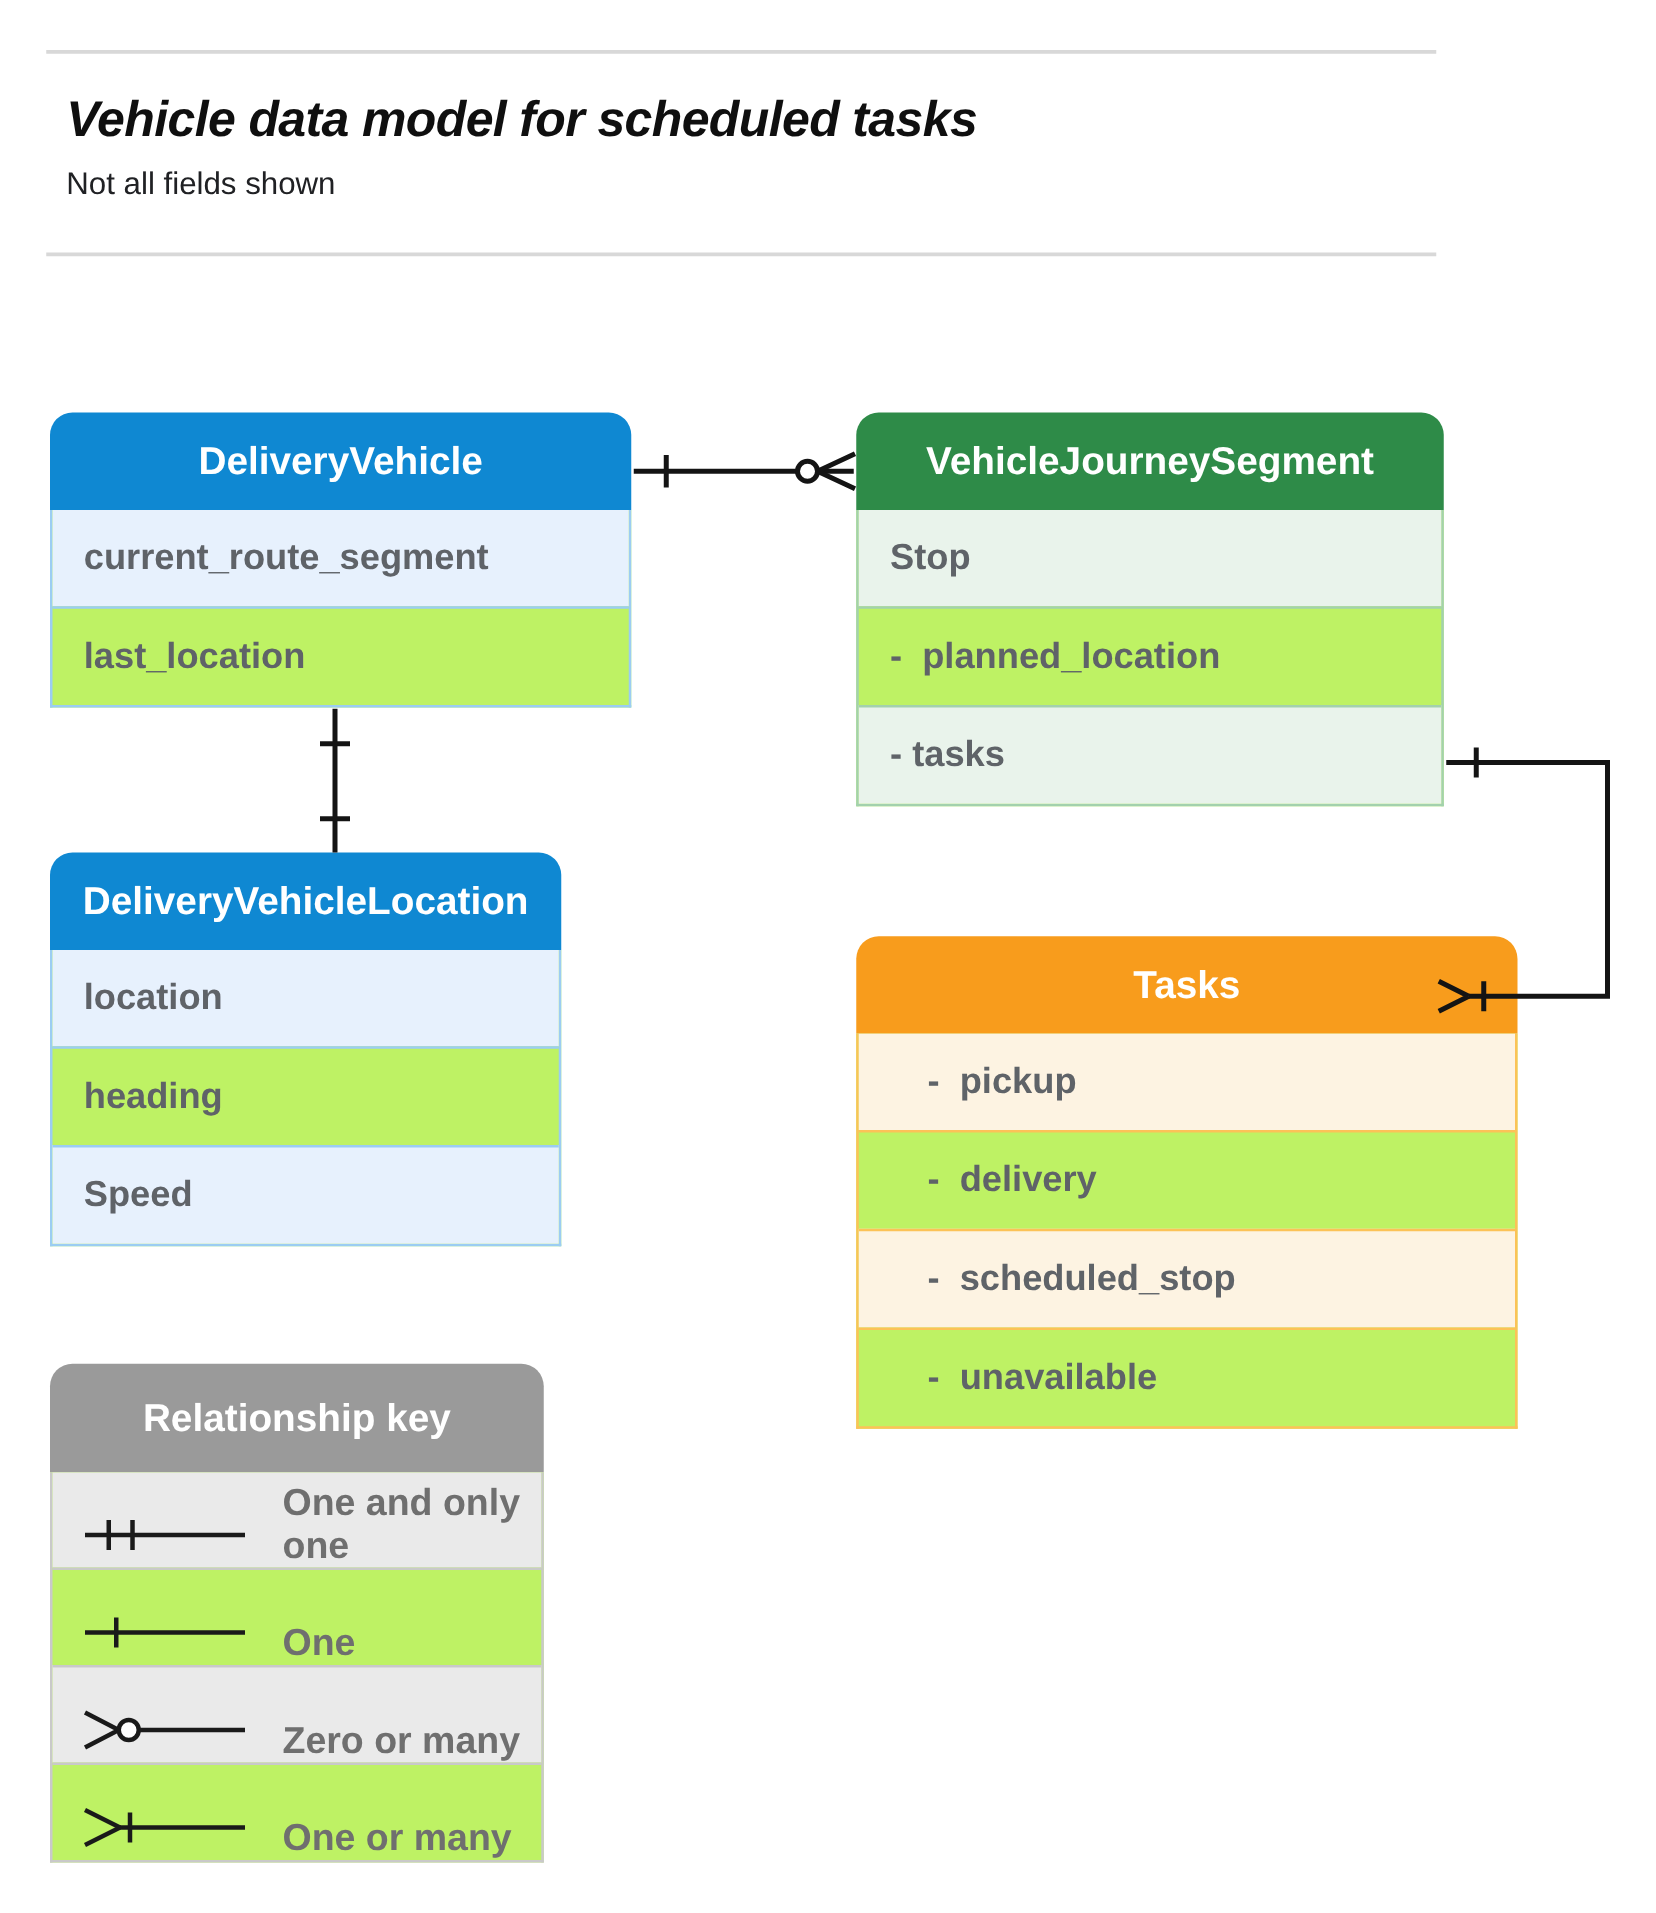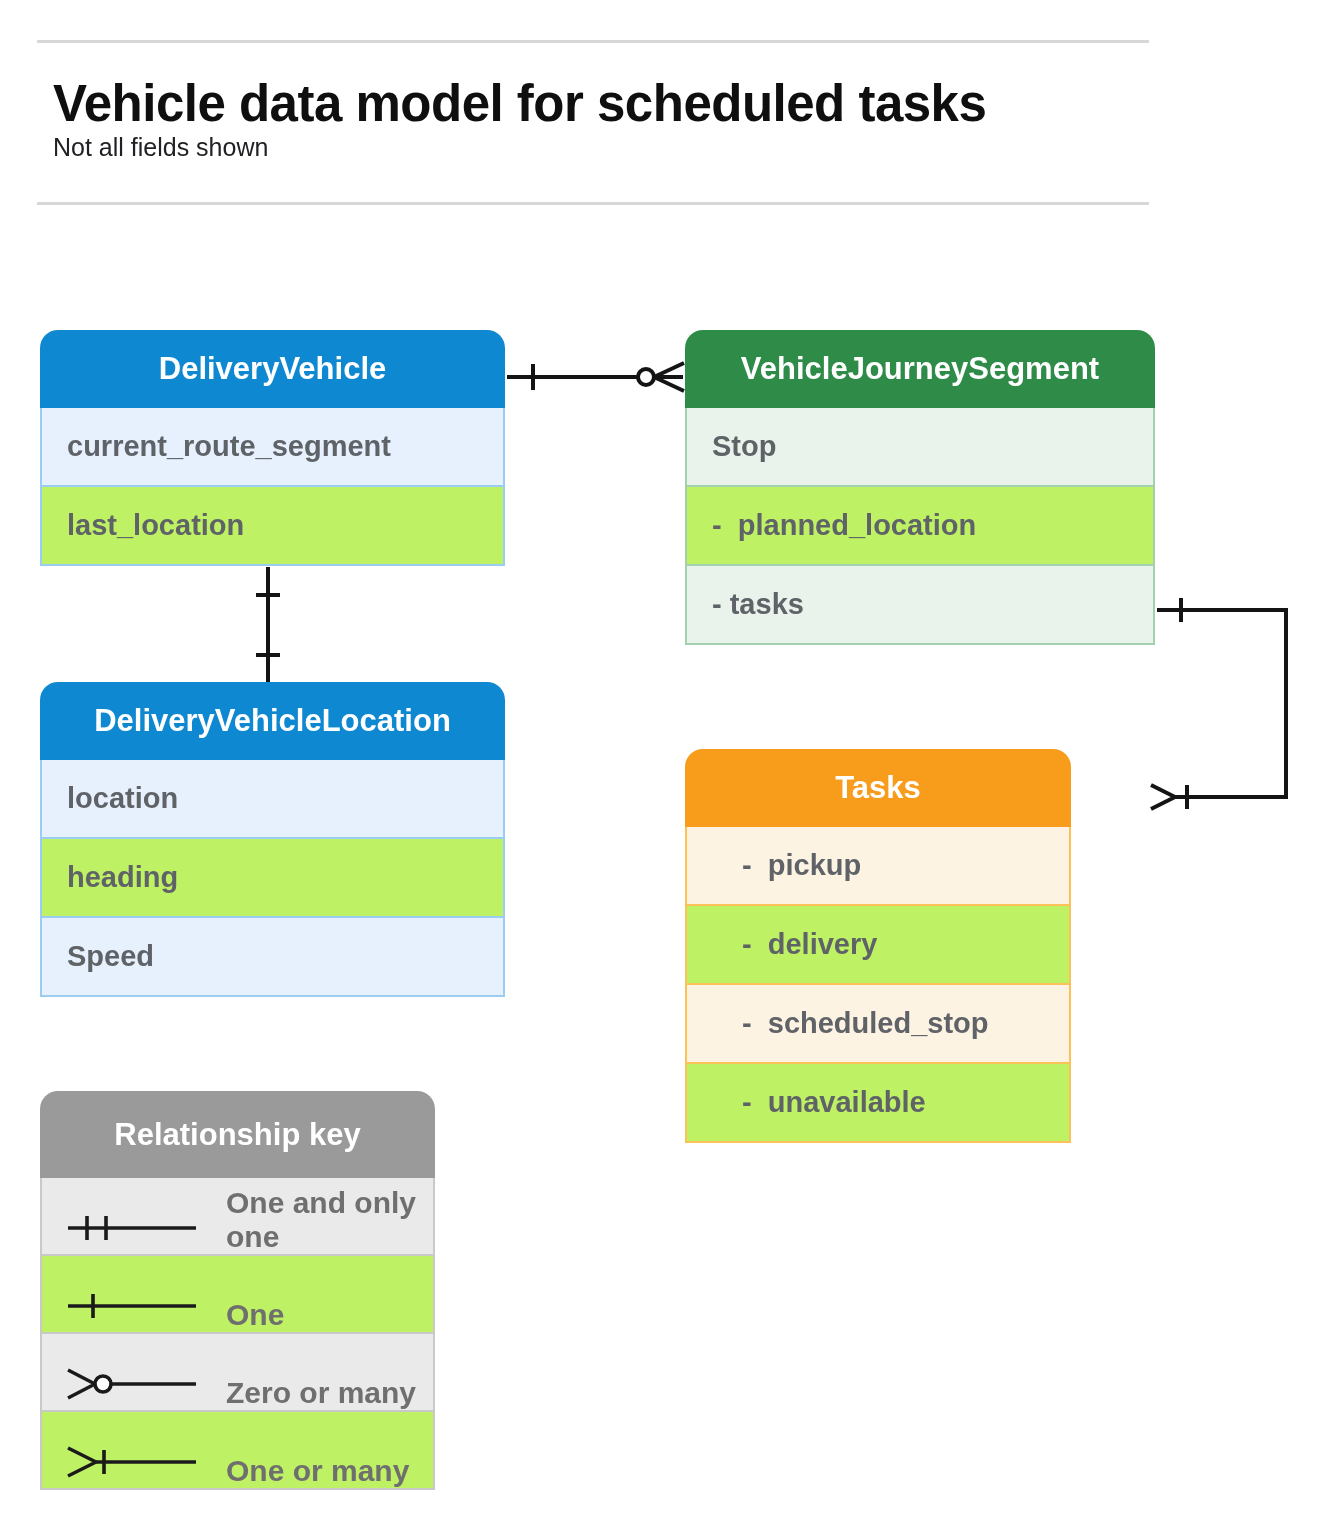--- a/index.html
+++ b/index.html
@@ -5,21 +5,21 @@
   html,body{margin:0;padding:0;background:#ffffff;}
   body{
     width:1325px;height:1530px;position:relative;overflow:hidden;
     font-family:"Liberation Sans",sans-serif;
   }
   .rule{position:absolute;left:37px;width:1112px;height:3px;background:#d8d8d8;}
   .rule-top{top:40px;}
   .rule-bottom{top:202px;}
   .title{
     position:absolute;left:53px;top:74px;margin:0;
-    font-size:51px;font-weight:700;color:#0f0f0f;letter-spacing:-0.5px;
+    font-size:40px;font-weight:700;color:#0f0f0f;letter-spacing:-0.5px;font-style:italic;
   }
   .subtitle{
     position:absolute;left:53px;top:133px;
     font-size:25px;color:#202124;
   }
 
   
   .theme-blue  {--hdr:#0f88d2;--tint:#e7f1fd;--brd:#9bcdf2;}
   .theme-green {--hdr:#2e8b48;--tint:#e9f3eb;--brd:#a3d1ad;}
   .theme-orange{--hdr:#f89c1c;--tint:#fdf3e2;--brd:#fcc257;}
@@ -78,30 +78,30 @@
 
 <div class="entity theme-green" style="left:685px;top:330px;width:470px;">
   <div class="entity-header">VehicleJourneySegment</div>
   <div class="entity-body">
     <div class="entity-row">Stop</div>
     <div class="entity-row">-  planned_location</div>
     <div class="entity-row">- tasks</div>
   </div>
 </div>
 
-<div class="entity theme-blue" style="left:40px;top:682px;width:465px;">
+<div class="entity theme-blue" style="left:40px;top:682px;width:409px;">
   <div class="entity-header">DeliveryVehicleLocation</div>
   <div class="entity-body">
     <div class="entity-row">location</div>
     <div class="entity-row">heading</div>
     <div class="entity-row">Speed</div>
   </div>
 </div>
 
-<div class="entity theme-orange" style="left:685px;top:749px;width:386px;">
+<div class="entity theme-orange" style="left:685px;top:749px;width:529px;">
   <div class="entity-header">Tasks</div>
   <div class="entity-body">
     <div class="entity-row indent">-  pickup</div>
     <div class="entity-row indent">-  delivery</div>
     <div class="entity-row indent">-  scheduled_stop</div>
     <div class="entity-row indent">-  unavailable</div>
   </div>
 </div>
 
 <div class="entity legend theme-gray" style="left:40px;top:1091px;width:395px;">

